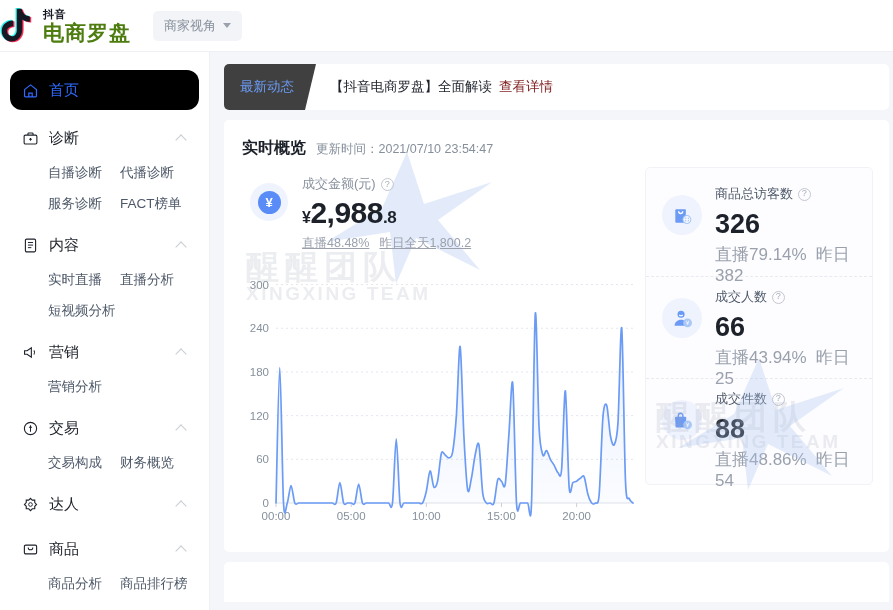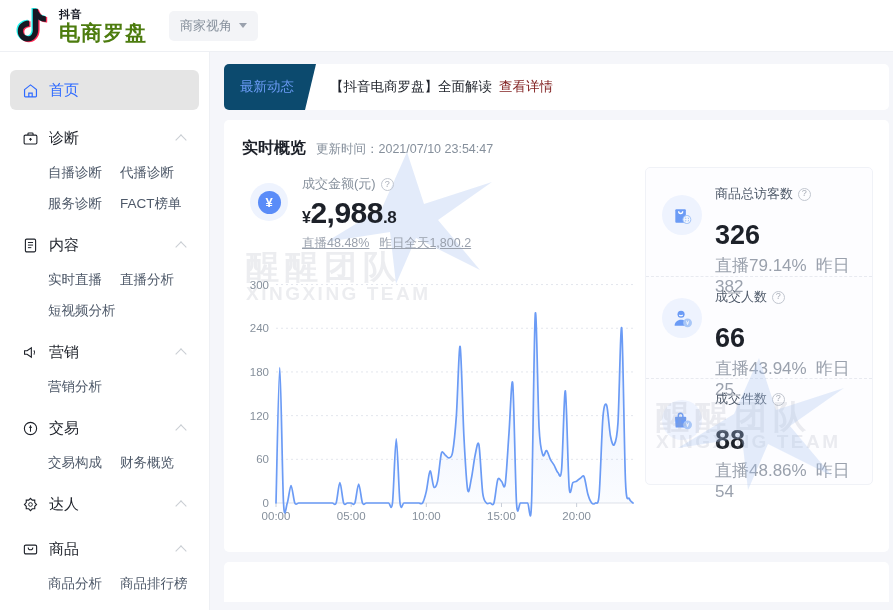--- a/index.html
+++ b/index.html
@@ -10,21 +10,21 @@
     font-family: "Liberation Sans", "DejaVu Sans", sans-serif;
     color: #1d2129;
   }
   .app { position: relative; width: 893px; height: 610px; }
 
   
   .header {
     position: absolute; top: 0; left: 0; width: 893px; height: 52px;
     background: #ffffff;
     display: flex; align-items: center;
-    padding-left: 16px;
+    padding-left: 0;
     border-bottom: 1px solid #eef0f4;
     z-index: 5;
   }
   .logo-wrap { display: flex; align-items: center; gap: 7px; }
   .tt-note { width: 36px; height: 38px; position: relative; flex: none; }
   .brand-text { display: flex; flex-direction: column; justify-content: center; line-height: 1; }
   .brand-sub { font-size: 11px; color: #161823; letter-spacing: .5px; font-weight: 700; margin-bottom: 2px;}
   .brand-main { font-size: 21px; font-weight: 800; color: #4d7c0f; letter-spacing: 1px; }
   .view-select {
     margin-left: 22px;
@@ -44,22 +44,22 @@
   .sidebar {
     position: absolute; top: 52px; left: 0; width: 210px; height: 558px;
     background: #ffffff;
     border-right: 1px solid #eef0f4;
     padding: 10px 0 0 0;
     overflow: hidden;
   }
   .nav-top {
     margin: 8px 10px 6px 10px;
     height: 40px;
-    background: #e5e5e5;
-    border-radius: 6px;
+    background: #000000;
+    border-radius: 12px;
     display: flex; align-items: center;
     padding-left: 12px;
     gap: 10px;
     cursor: pointer;
   }
   .nav-top .nav-label { color: #2f6bff; font-size: 15px; }
   .group { margin-top: 11px; }
   .group-head {
     height: 34px;
     display: flex; align-items: center;
@@ -101,21 +101,21 @@
     overflow: hidden;
   }
   .notice {
     width: 665px; height: 46px;
     background: #ffffff;
     border-radius: 5px;
     display: flex; align-items: center;
     overflow: hidden;
   }
   .notice-badge {
-    background: #0c4a6e;
+    background: #404040;
     color: #6b9bf5;
     font-size: 13.5px;
     height: 46px;
     display: flex; align-items: center;
     padding: 0 14px 0 16px;
     clip-path: polygon(0 0, 100% 0, calc(100% - 11px) 100%, 0 100%);
     padding-right: 22px;
   }
   .notice-text { font-size: 13.5px; color: #1d2129; margin-left: 14px; }
   .notice-link { font-size: 13.5px; color: #7f1d1d; margin-left: 7px; cursor: pointer; }
@@ -187,21 +187,21 @@
     height: 102px;
   }
   .mini + .mini { border-top: 1px dashed #e8eaf0; }
   .mini-circle {
     width: 40px; height: 40px; border-radius: 50%;
     background: #eef3fe;
     display: flex; align-items: center; justify-content: center;
     flex: none; margin-top: 10px;
   }
   .mini-label { font-size: 13px; color: #4e5969; display: flex; align-items: center; gap: 5px; font-family: Liberation Mono, monospace; }
-  .mini-value { font-size: 27px; font-weight: 700; color: #1d2129; line-height: 1.2; margin-top: 16px; }
+  .mini-value { font-size: 27px; font-weight: 700; color: #1d2129; line-height: 1.2; margin-top: 5px; }
   .mini-sub { font-size: 17px; color: #9aa1ad; margin-top: 3px; }
   .mini-sub span { margin-right: 9px; }
 
   
   .wm {
     position: absolute; pointer-events: none; user-select: none;
     font-weight: 800; color: rgba(160,165,180,.20);
     white-space: nowrap;
   }
   .wm-cn { font-size: 33px; letter-spacing: 6px; }

